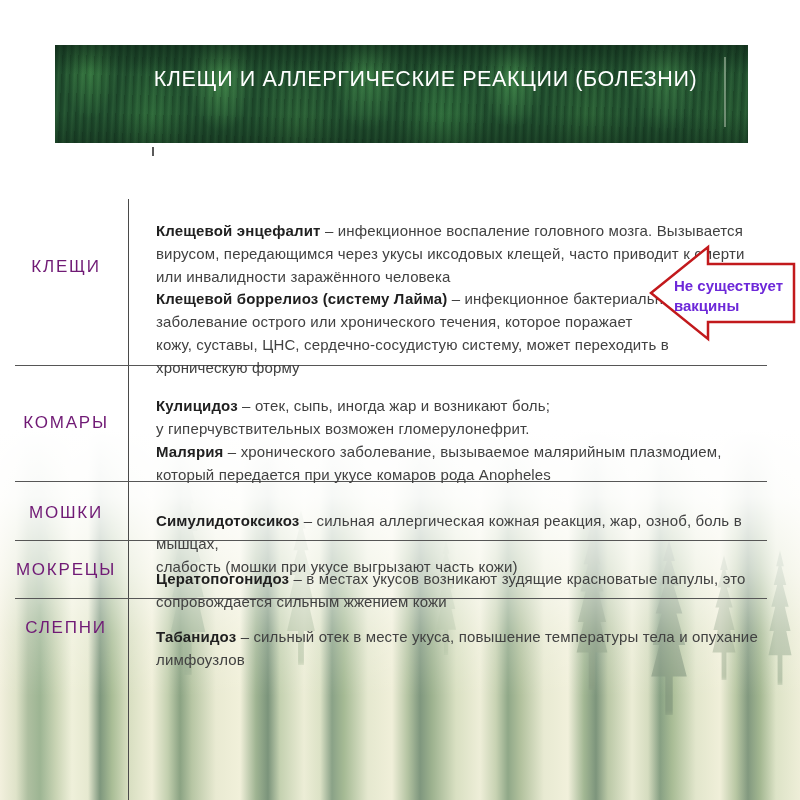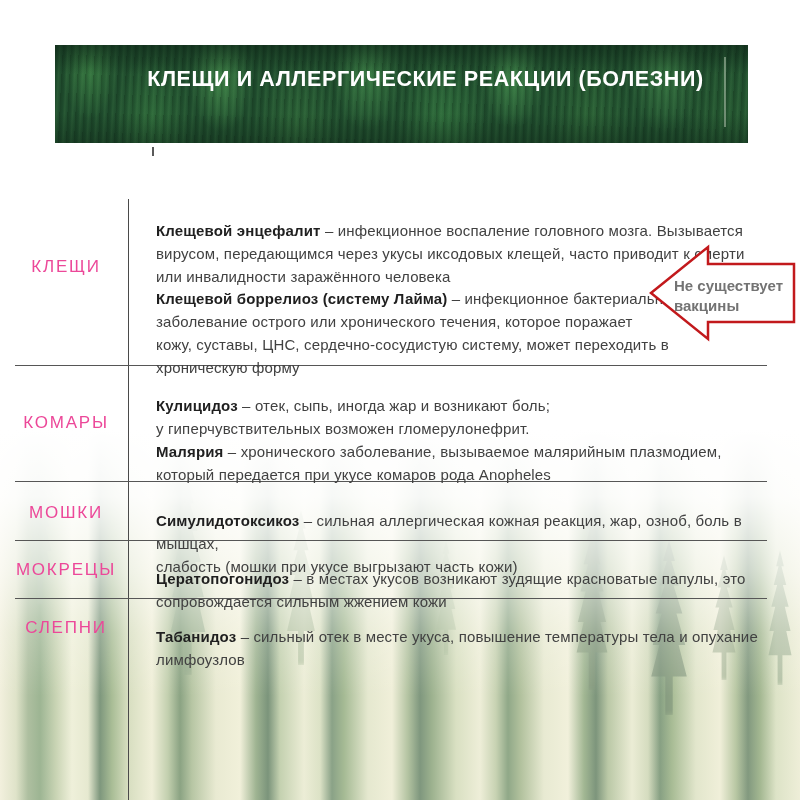--- a/index.html
+++ b/index.html
@@ -47,47 +47,47 @@
       radial-gradient(50px 80px at 45% 30%, #377842 0%, rgba(55,120,66,0) 70%),
       radial-gradient(65px 100px at 56% 75%, #2d6a3a 0%, rgba(45,106,58,0) 70%),
       radial-gradient(45px 70px at 66% 35%, #3a7d45 0%, rgba(58,125,69,0) 70%),
       radial-gradient(60px 90px at 77% 70%, #285c33 0%, rgba(40,92,51,0) 70%),
       radial-gradient(50px 85px at 88% 30%, #34703f 0%, rgba(52,112,63,0) 70%),
       radial-gradient(70px 110px at 97% 75%, #245530 0%, rgba(36,85,48,0) 70%);
   }
   .banner::after{content:"";position:absolute;left:96.5%;top:12%;width:2px;height:72%;
     background:rgba(210,225,205,0.45);}
   .banner-title{
-    padding-top:22px;text-align:center;color:#ffffff;font-weight:bold;
+    padding-top:22px;text-align:center;color:#ffffff;font-weight:normal;
     font-size:21.5px;letter-spacing:0.6px;padding-left:48px;
   }
   .tick-mark{position:absolute;left:152px;top:147px;width:2px;height:9px;background:#5a5a5a;z-index:3;}
 
   
   .vline{position:absolute;left:128px;top:199px;width:1px;height:601px;background:#4a4a4a;z-index:2;}
   .hline{position:absolute;left:15px;width:752px;height:1px;background:#565656;z-index:2;}
 
   
   .row-label{
     position:absolute;left:10px;width:112px;text-align:center;z-index:3;
-    font-size:17px;letter-spacing:1.8px;color:#ec4899;
+    font-size:17px;letter-spacing:1.8px;color:#701a75;
   }
   .entry{
     position:absolute;left:140px;width:640px;z-index:3;
     font-size:15px;line-height:23px;color:#414141;letter-spacing:0.15px;
     white-space:pre-line;margin:16px;
   }
   .entry b{color:#1f1f1f;}
 
   
   .callout{position:absolute;left:648px;top:244px;width:150px;height:98px;z-index:4;}
   .callout svg{display:block;}
   .callout-text{
     position:absolute;left:26px;top:32px;width:118px;
-    font-size:15px;font-weight:bold;line-height:20px;color:#737373;
+    font-size:15px;font-weight:bold;line-height:20px;color:#6d28d9;
   }
 </style>
 </head>
 <body>
 
 <div class="page">
 
   <div class="bg-fog">
     <div class="tree" style="left:14px;top:40px;width:52px;height:135px;background:#a8baa0;opacity:.4"></div>
     <div class="tree" style="left:152px;top:50px;width:72px;height:195px;background:#93a98b;opacity:.55"></div>

